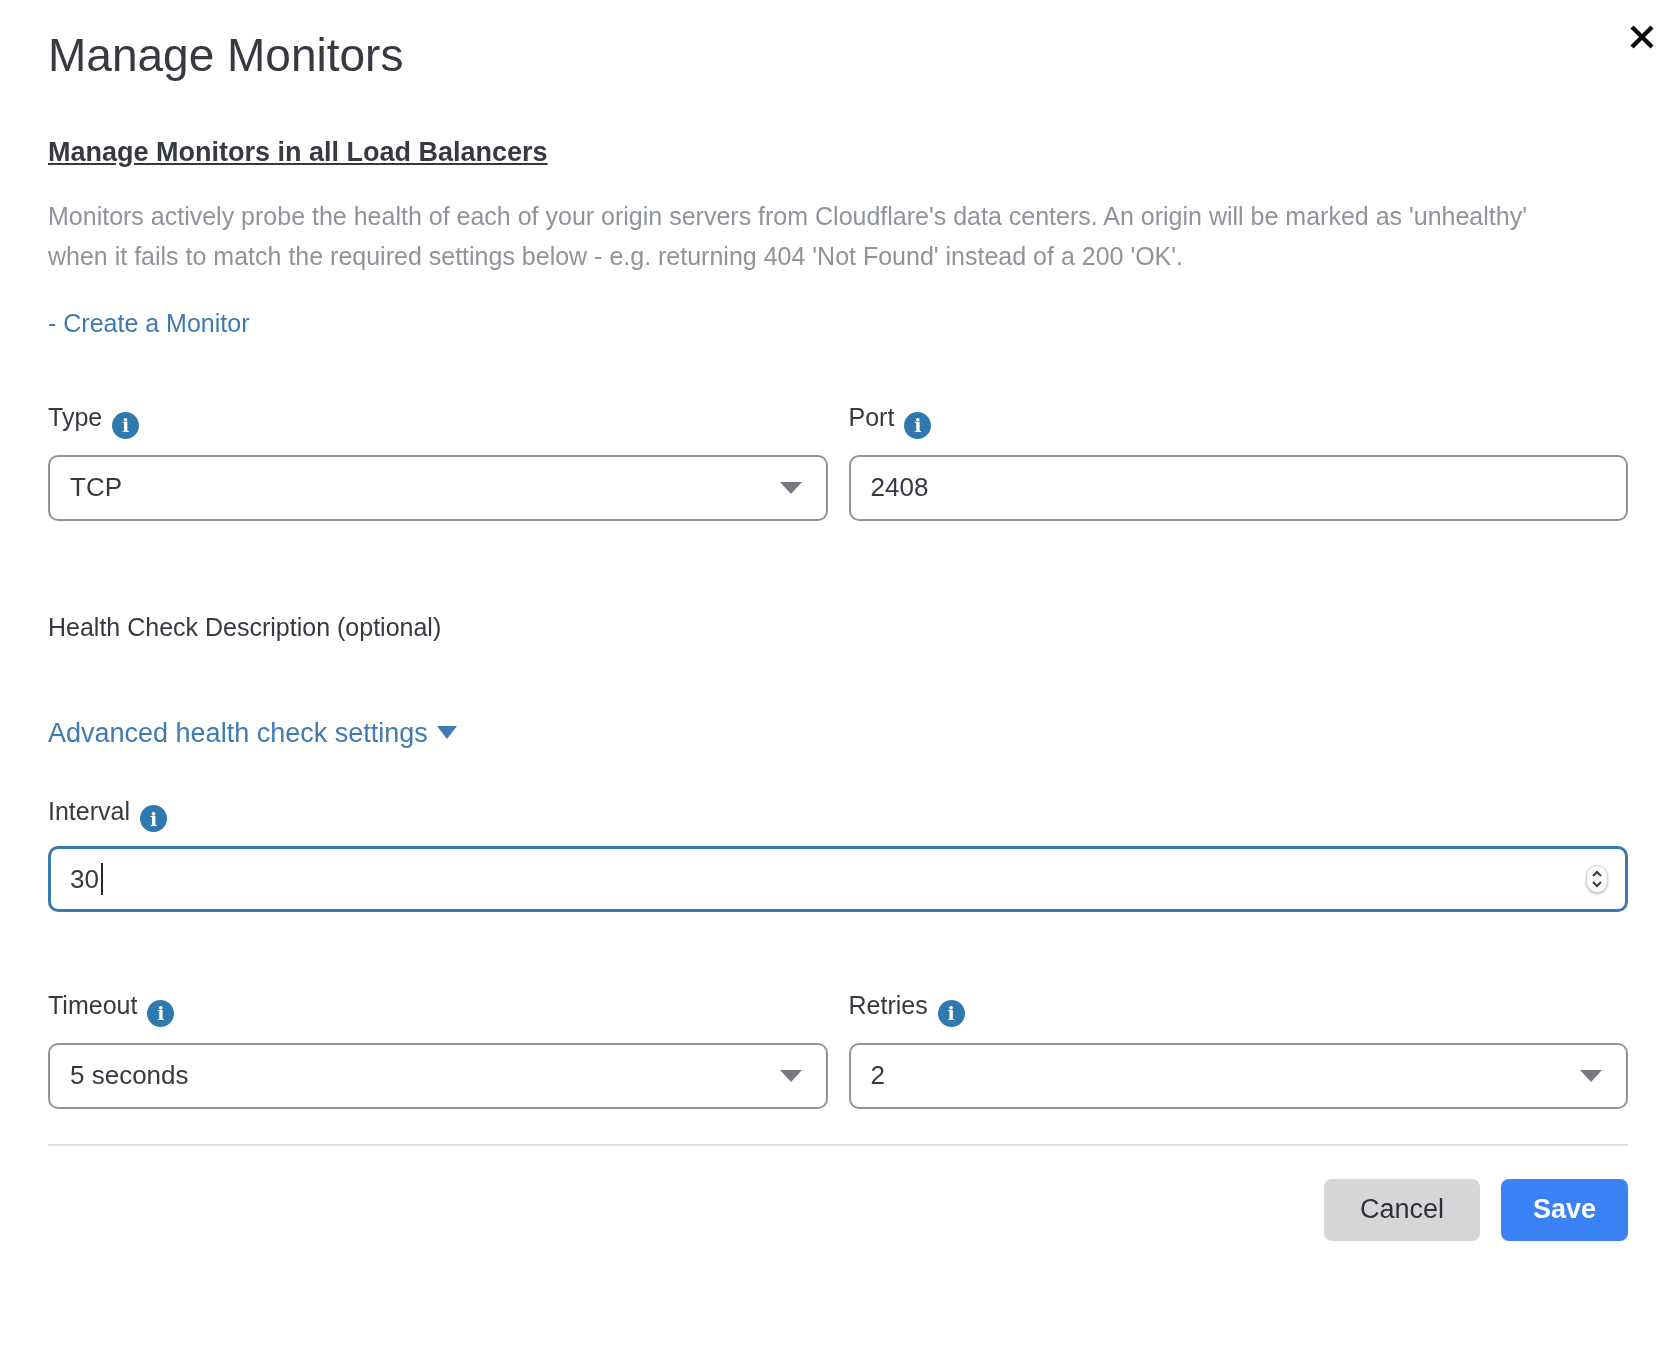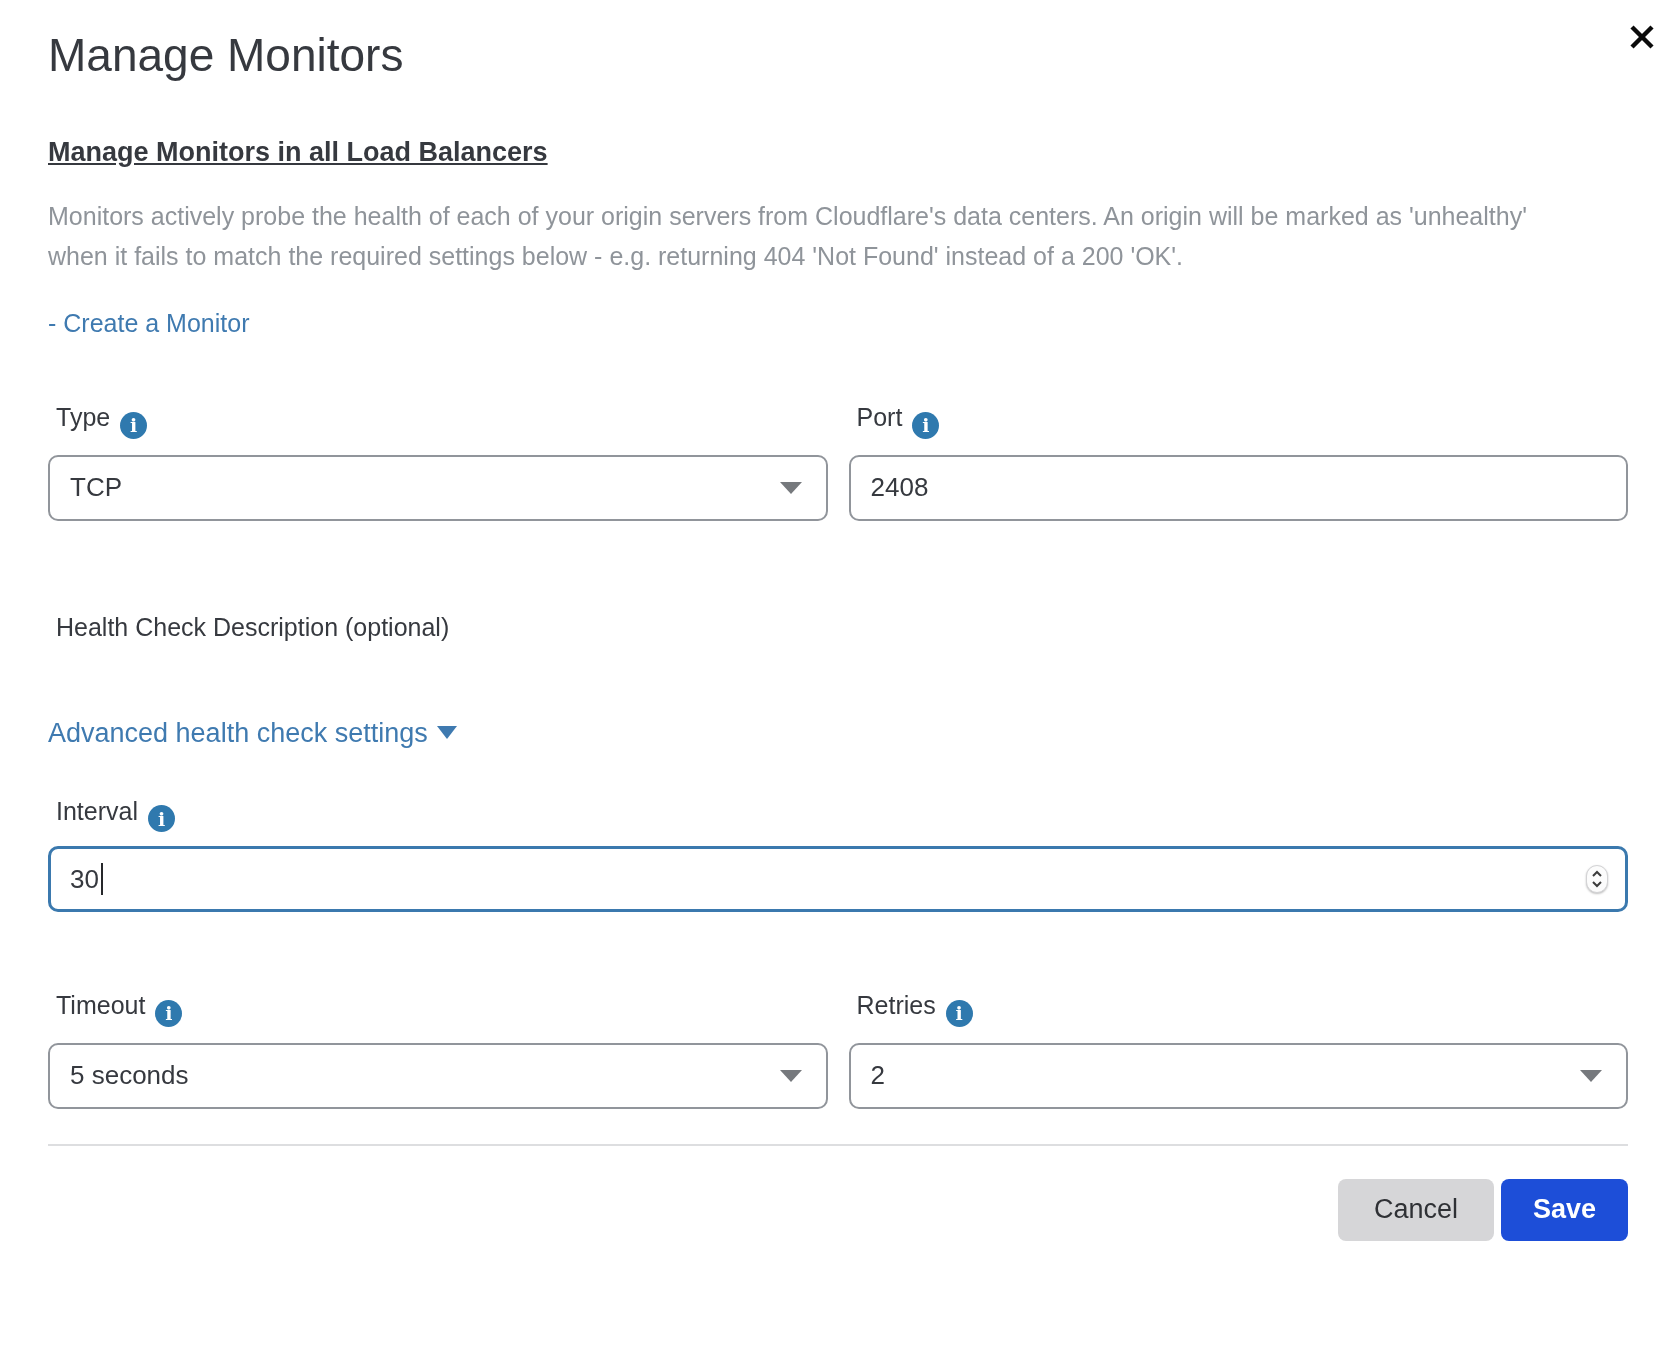--- a/index.html
+++ b/index.html
@@ -59,21 +59,20 @@
     color: #3f7ab0;
     text-decoration: none;
     cursor: pointer;
   }
 
   
   .label-row {
     font-size: 25px;
     line-height: 30px;
     color: #36393f;
-    margin-left: 8px;
   }
   .info-icon {
     display: inline-flex;
     width: 27px;
     height: 27px;
     border-radius: 50%;
     background: #2f79ae;
     color: #ffffff;
     align-items: center;
     justify-content: center;
@@ -172,38 +171,38 @@
   
   .footer-divider {
     border: none;
     border-top: 2px solid #dddee0;
     margin-top: 35px;
   }
   .footer {
     margin-top: 33px;
     display: flex;
     justify-content: flex-end;
-    gap: 7px;
+    gap: 21px;
   }
   .btn {
     height: 62px;
     border: none;
     border-radius: 8px;
     font-size: 27px;
     font-family: "Liberation Sans", "DejaVu Sans", sans-serif;
     cursor: pointer;
   }
   .btn-cancel {
     background: #d6d6d8;
     color: #2f3135;
     padding: 0 36px;
     font-weight: 400;
   }
   .btn-save {
-    background: #1d4ed8;
+    background: #3b82f6;
     color: #ffffff;
     padding: 0 32px;
     font-weight: 700;
   }
 </style>
 </head>
 <body>
 
 <div class="modal">
 

